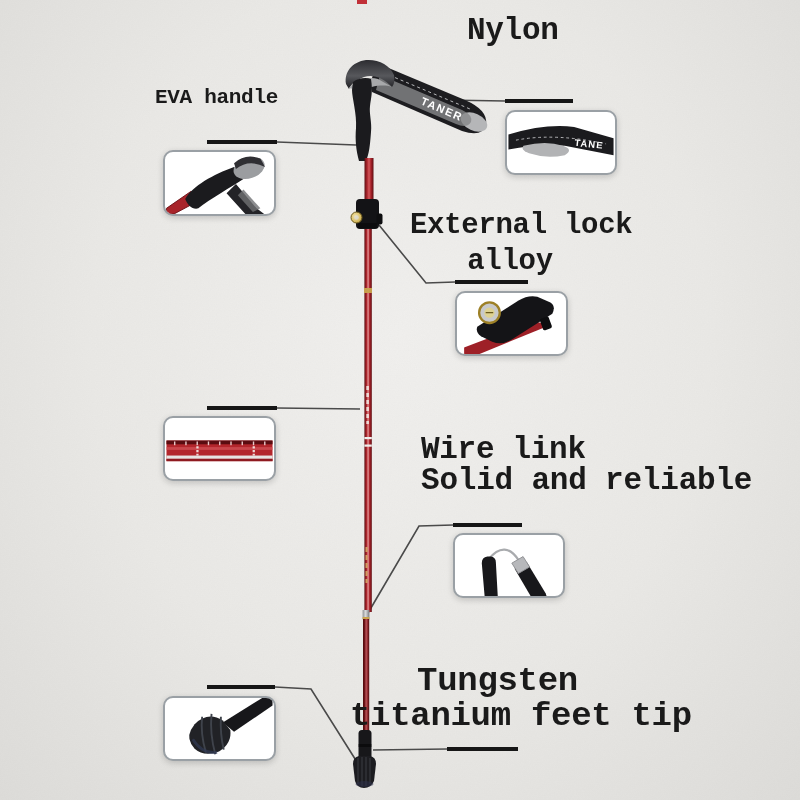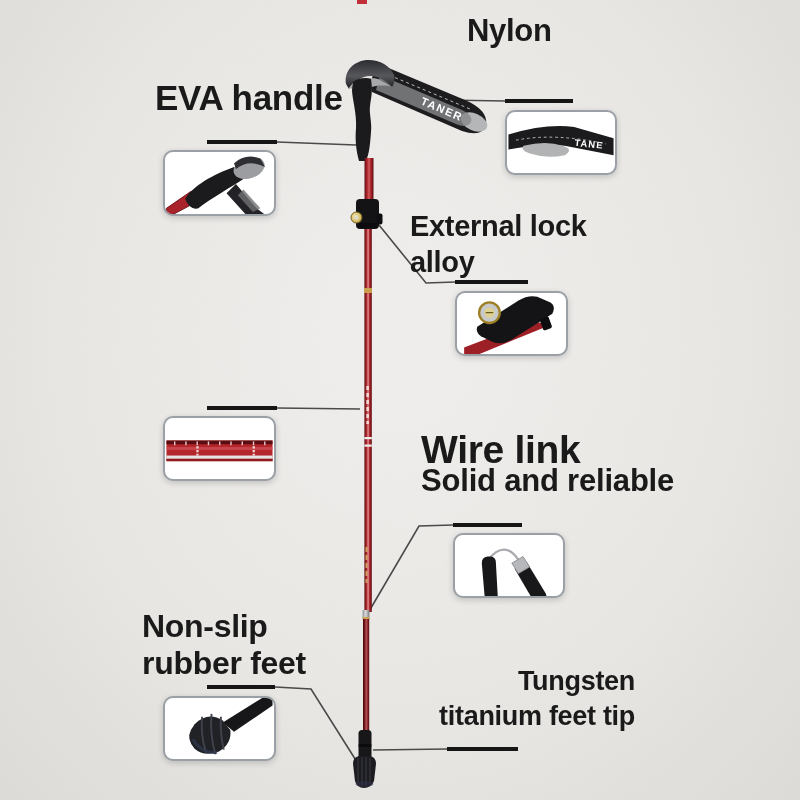--- a/index.html
+++ b/index.html
@@ -1,29 +1,29 @@
 <!DOCTYPE html>
 <html><head>
 <meta charset="utf-8">
 <style>
   html,body{margin:0;padding:0;}
   body{width:800px;height:800px;overflow:hidden;font-family:"Liberation Sans",sans-serif;}
   .stage{position:relative;width:800px;height:800px;
     background:radial-gradient(ellipse at 50% 42%, #f1f0ee 0%, #eae9e6 55%, #dddcd9 100%);}
   .art{position:absolute;left:0;top:0;width:800px;height:800px;}
-  .label{position:absolute;color:#1a1a1a;font-weight:700;white-space:nowrap;letter-spacing:-0.3px;}
-  .l-eva{left:155px;top:78px;font-size:35px;}
+  .label{position:absolute;color:#1a1a1a;font-weight:700;white-space:nowrap;letter-spacing:-0.3px;font-family:Liberation Mono, monospace;}
+  .l-eva{left:155px;top:86px;font-size:21px;}
   .l-nylon{left:467px;top:13px;font-size:31px;line-height:35px;}
-  .l-lock{left:410px;top:208px;width:200px;text-align:left;font-size:29px;line-height:36px;}
+  .l-lock{left:410px;top:208px;width:200px;text-align:center;font-size:29px;line-height:36px;}
   .l-alu{left:120px;top:356px;font-size:32px;}
   .l-wire{left:421px;top:433px;}
-  .l-wire .t{font-size:39px;font-weight:700;line-height:34px;}
+  .l-wire .t{font-size:31px;font-weight:700;line-height:34px;}
   .l-wire .s{font-size:31px;font-weight:600;line-height:28px;letter-spacing:-0.2px;}
   .l-feet{left:142px;top:608px;font-size:32px;line-height:37px;}
-  .l-tip{left:340px;top:664px;width:295px;text-align:right;font-size:27px;line-height:35px;}
+  .l-tip{left:350px;top:664px;width:295px;text-align:center;font-size:34px;line-height:35px;}
   .thumb{position:absolute;box-sizing:border-box;background:#ffffff;border:2px solid #9aa0a5;
     border-radius:10px;overflow:hidden;box-shadow:0 2px 6px rgba(0,0,0,0.18);}
   .thumb svg{display:block;width:100%;height:100%;}
   .t-handle{left:163px;top:150px;width:113px;height:66px;}
   .t-strap{left:505px;top:110px;width:112px;height:65px;}
   .t-lock{left:455px;top:291px;width:113px;height:65px;}
   .t-shaft{left:163px;top:416px;width:113px;height:65px;}
   .t-wire{left:453px;top:533px;width:112px;height:65px;}
   .t-foot{left:163px;top:696px;width:113px;height:65px;}
   .lead{stroke:#4a4a4a;stroke-width:1.6;fill:none;}
@@ -150,24 +150,20 @@
   <div class="label l-nylon">
     <div>Nylon</div>
   </div>
   <div class="label l-lock">
     <div>External lock</div>
     <div>alloy</div>
   </div>
   <div class="label l-wire">
     <div class="t">Wire link</div>
     <div class="s">Solid and reliable</div>
-  </div>
-  <div class="label l-feet">
-    <div>Non-slip</div>
-    <div>rubber feet</div>
   </div>
   <div class="label l-tip">
     <div>Tungsten</div>
     <div>titanium feet tip</div>
   </div>
 
   <div class="thumb t-handle">
     <svg viewBox="0 0 113 66">
       <polygon points="0,60 26,42 38,50 8,66 0,66" fill="#a8242a" stroke="#6d1116" stroke-width="1"></polygon>
       <path d="M20,50 C28,36 50,24 72,16 L86,26 C68,38 46,50 34,60 C28,62 22,56 20,50 Z" fill="#1b1b1e"></path>

